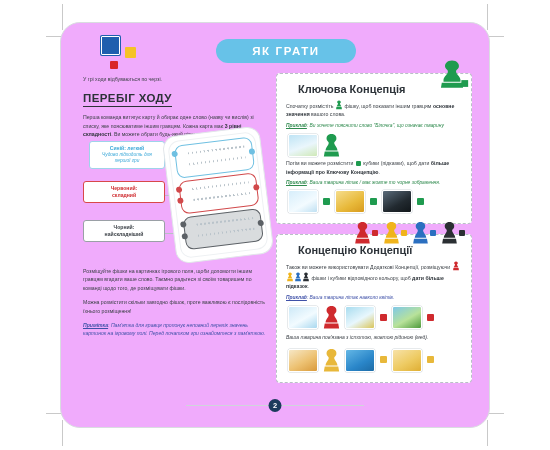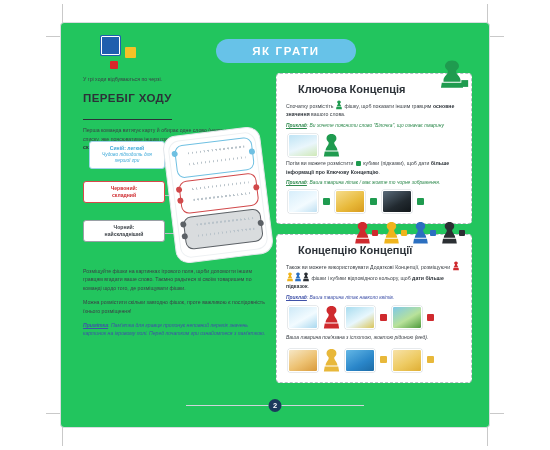--- a/index.html
+++ b/index.html
@@ -10,23 +10,23 @@
     overflow:hidden;
     position:relative;
   }
   
   .crop{position:absolute;background:#c9c9c9;}
   .crop.h{height:1px;width:26px;}
   .crop.v{width:1px;height:26px;}
 
   .page{
     position:absolute;left:60px;top:22px;width:430px;height:406px;
-    background:#22c55e;
+    background:#f0abfc;
     border:1px solid #d9dde0;
-    border-radius:4px;
+    border-radius:20px;
     box-sizing:border-box;
   }
 
   
   .logo{position:absolute;left:40px;top:13px;width:44px;height:36px;}
   .sq{position:absolute;border-radius:1px;}
   .sq.blue{left:0px;top:0px;width:17px;height:17px;background:#1f5fae;border:1.5px solid #ffffff;box-shadow:0 0 0 1px #1f5fae;}
   .sq.yellow{left:24px;top:11px;width:11px;height:11px;background:#f5c227;}
   .sq.red{left:9px;top:25px;width:8px;height:8px;background:#d9262a;}
 
@@ -37,21 +37,21 @@
   }
   .howto span{
     color:#ffffff;font-weight:bold;font-size:11.5px;letter-spacing:1.6px;
   }
 
   
   .col-left{position:absolute;left:22px;top:52px;width:182px;}
   .intro{font-size:5.2px;color:#3a3f45;line-height:1.6;}
   h2.section{
     font-size:11.5px;color:#2c3238;font-weight:bold;letter-spacing:.4px;
-    margin:9px 0 6px 0;padding-bottom:15px;
+    margin:9px 0 6px 0;padding-bottom:2px;
     border-bottom:1.3px solid #2c3238;display:inline-block;text-align:right;
   }
   .body-text{font-size:5.2px;color:#3a3f45;line-height:1.62;margin:0 0 6px 0;}
   .body-text b{color:#2c3238;}
 
   
   .diff-wrap{position:absolute;left:22px;top:116px;width:200px;height:114px;}
   .callout{
     position:absolute;box-sizing:border-box;background:#ffffff;
     border-radius:3px;text-align:center;padding:3px 4px;

